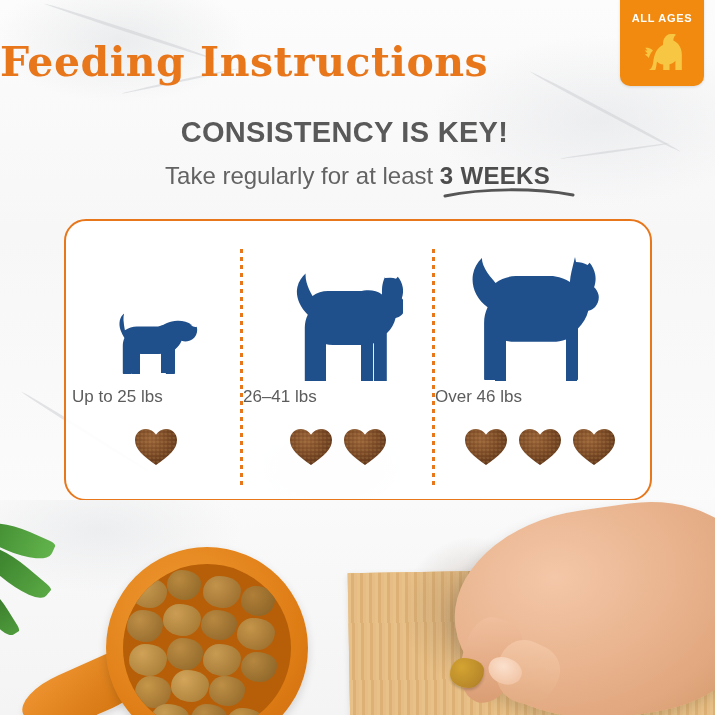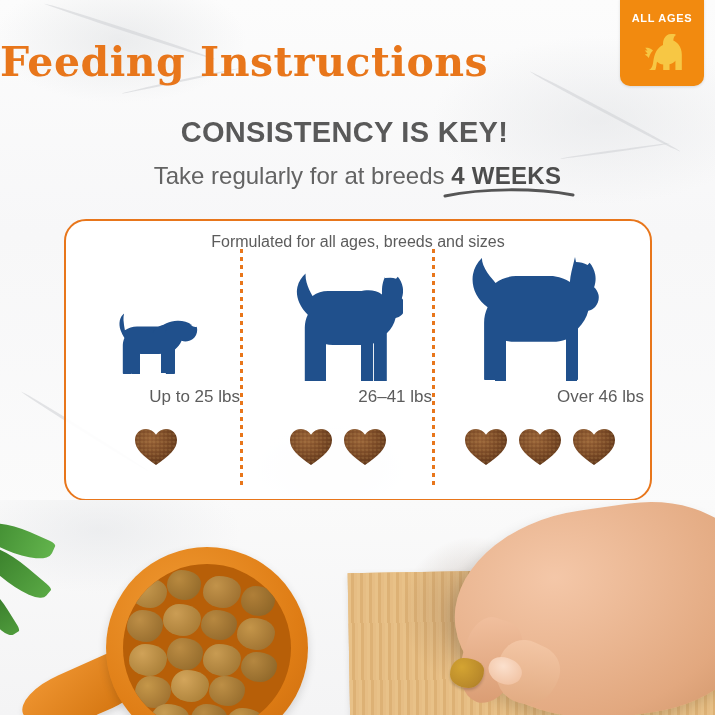--- a/index.html
+++ b/index.html
@@ -71,21 +71,21 @@
 
   .col{position:absolute;top:36px;height:236px;}
   .col1{left:6px;width:168px;}
   .col2{left:177px;width:189px;}
   .col3{left:369px;width:209px;}
 
   .dogwrap{position:relative;width:100%;height:126px;}
   .dogwrap svg{position:absolute;left:50%;transform:translateX(-50%);bottom:2px;}
 
   .sizelabel{
-    position:relative;width:100%;text-align:right;
+    position:relative;width:100%;text-align:left;
     font-size:17px;color:#5c5c5c;margin-top:4px;
   }
   .treats{
     position:relative;width:100%;height:62px;margin-top:8px;
     display:flex;align-items:center;justify-content:center;gap:8px;
   }
   .treats svg{display:block;}
 
   
   .photo{position:absolute;left:0;top:500px;width:715px;height:215px;overflow:hidden;}
@@ -184,28 +184,27 @@
 
   <div class="badge">
     <div class="badge-text">ALL AGES</div>
     <svg class="badge-dog" viewBox="0 0 50 48">
       <path fill="#F7C744" d="M34 6c-3 0-5.5 2-6.8 4.6-1 2-1.3 4.2-1.2 6.3-2.6 1.3-5 3.4-6.6 6.2-2 3.5-2.7 7.6-3.3 11.6-.3 2.1-.9 4.1-2.2 5.7-.6.7-1.4 1.2-2.2 1.6h6.6c.5-1.3.8-2.7 1-4.1.2-1.4.4-2.8.7-4.2 1.7 1.6 3.9 2.6 6.2 2.9V42h6.3v-5.7c2.3-.5 4.4-1.7 5.9-3.6v9.3h6.4V26.6c0-3.6-1.1-7.2-3.3-10-1.4-1.8-3.2-3.2-5.2-4.1.1-1.3.3-2.6.9-3.7.4-.8 1-1.5 1.8-1.8-.5-.6-1.2-1-2-1zM16 22.5c-1.2-1-2.6-1.9-4.1-2.4-1.2-.4-2.5-.5-3.7-.3.9.9 1.7 1.9 2.3 3-.9-.3-1.9-.4-2.8-.2 1.1 1 2.1 2.1 2.9 3.4-1-.1-2 .1-2.9.5 1.6.8 3 2 4.1 3.4.9-2.9 2.2-5.5 4.2-7.4z"></path>
     </svg>
   </div>
 
   <div class="subtitle">CONSISTENCY IS KEY!</div>
   <div class="tagline">
-    <span>Take regularly for at breeds </span><span class="strong">4 WEEKS</span>
+    <span>Take regularly for at least </span><span class="strong">3 WEEKS</span>
   </div>
   <svg class="swoosh" viewBox="0 0 132 12">
     <path d="M2 10 C 40 2, 92 2, 130 9" stroke="#565656" stroke-width="3" fill="none" stroke-linecap="round"></path>
   </svg>
 
   <div class="card">
-    <div class="card-sub">Formulated for all ages, breeds and sizes</div>
 
     <div class="divider div1"></div>
     <div class="divider div2"></div>
 
     <div class="col col1">
       <div class="dogwrap">
         <svg width="104" height="72" viewBox="0 0 104 72">
           <path fill="#20508C" d="M88 16c-4.3-3-9.4-4.4-14.6-4.2-3.8.1-7.5 1-11 2.5-2 .9-3.9 2-5.7 3.2H33c-4.4 0-8.6 1.3-12.1 3.8-.6-3.3-1.2-6.6-1.4-10-.1-2.3 0-4.6.6-6.8-2.2 1.7-3.7 4.2-4.3 6.9-.7 3.2-.3 6.5.7 9.6.9 2.8 2.3 5.4 3.9 7.9-1 2.4-1.6 5-1.6 7.6v27.4c0 .6.4 1 1 1h7.2c.6 0 1-.4 1-1V42.8c2.8 1.4 5.9 2.2 9 2.2h17.9c2.3 0 4.6-.3 6.8-.9v19.8c0 .6.4 1 1 1H70c.6 0 1-.4 1-1V40.5c2.9-2.3 5.2-5.3 6.6-8.7 1.2.5 2.5.8 3.8.8 2.7 0 5.3-.9 7.4-2.5 2.8-2.2 4.4-5.6 4.4-9.1 0-1.1-.2-2.2-.5-3.2-1.2.3-2.4.2-3.5-.3-.4-.2-.8-.5-1.2-.8-.7-.5-1.3-.9-2-1.2 0-.1 1.9.5 2 .5z"></path>
           <path fill="#20508C" d="M60 16c-2.8.3-5.5 1.4-7.7 3.2-1.4 1.2-2.6 2.6-3.5 4.2h12.4c1.5-2.4 2-5.3 1.3-8-.8.2-1.6.4-2.5.6z"></path>
           <path fill="#20508C" d="M28 40h8v25h-8zM57 42h8v22h-8z"></path>

